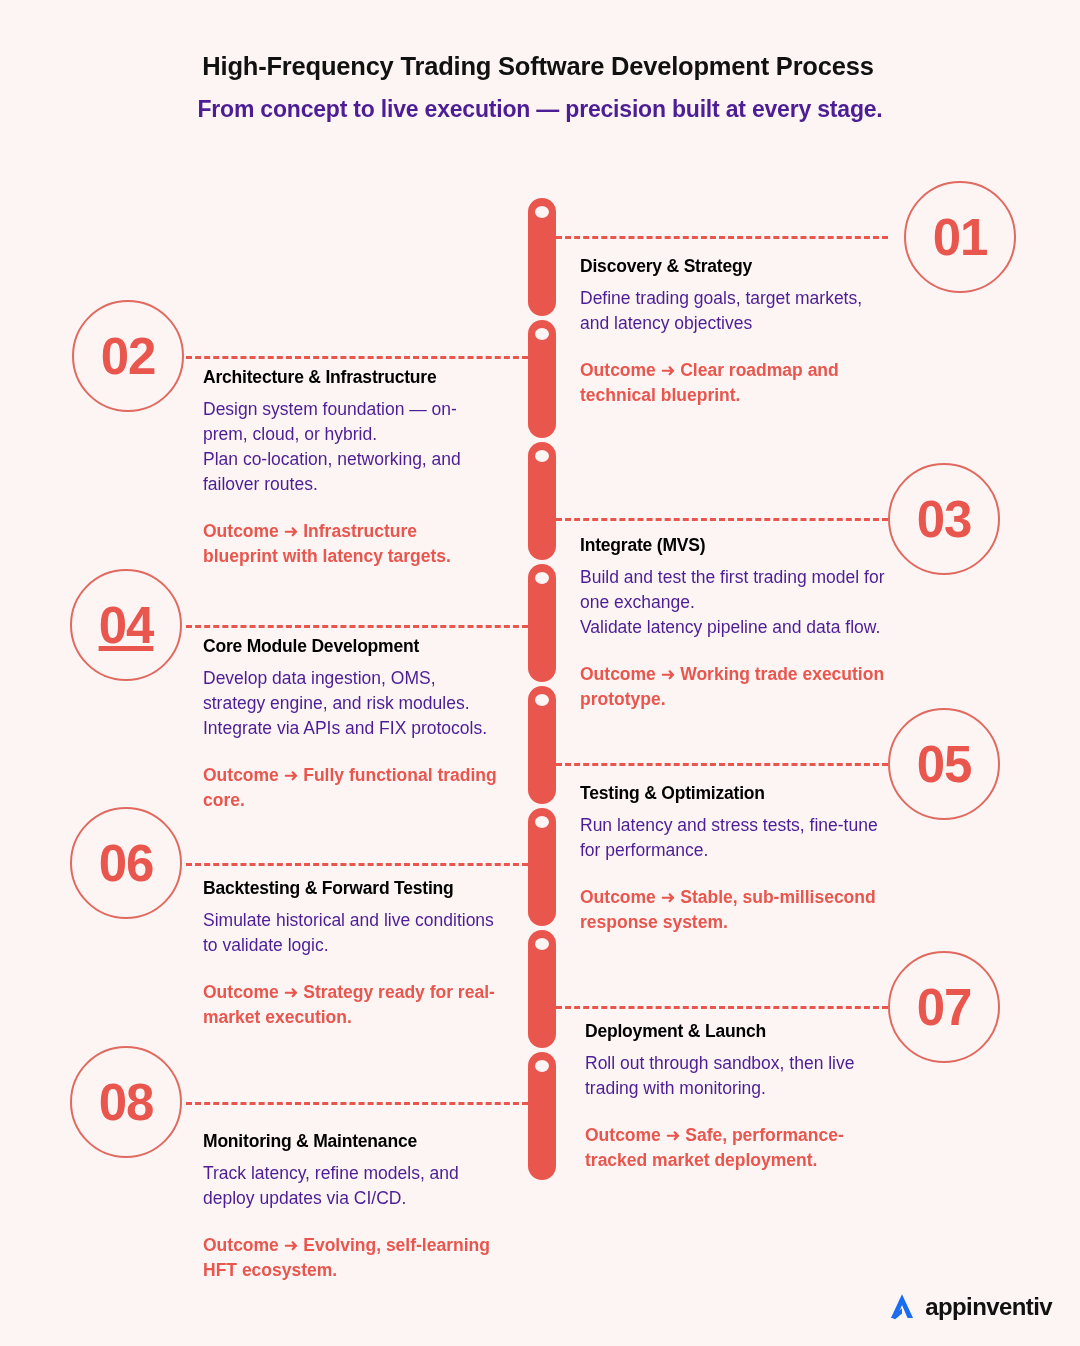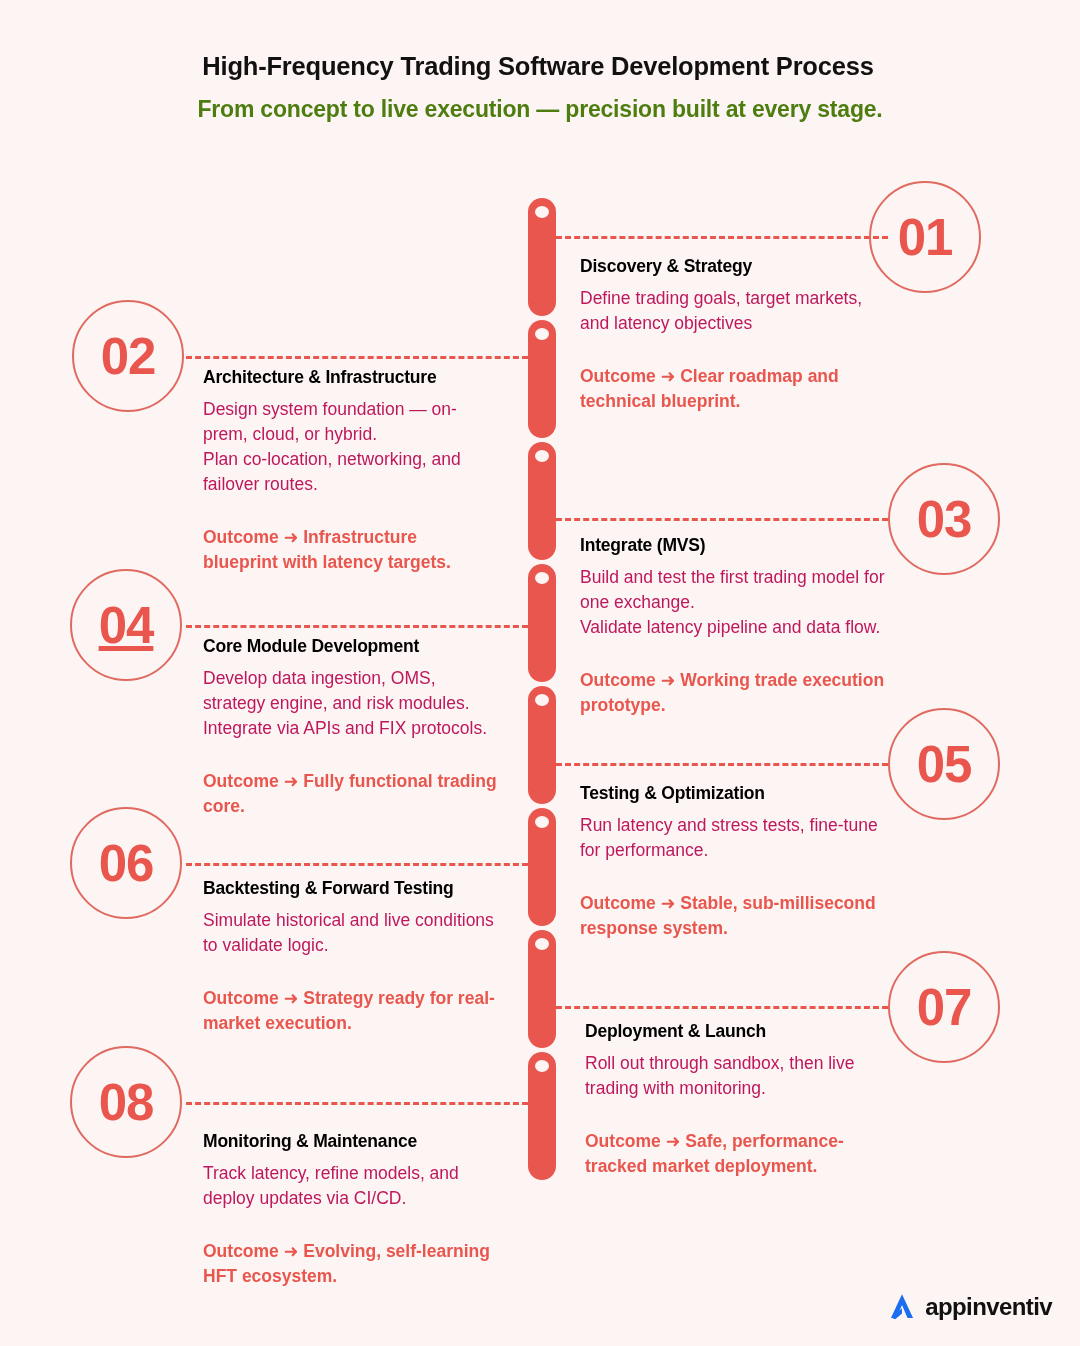--- a/index.html
+++ b/index.html
@@ -10,21 +10,21 @@
   }
   .canvas{position:absolute;inset:0;}
 
   
   .title{
     position:absolute;left:0;right:4px;top:52px;text-align:center;
     font-size:25.5px;font-weight:bold;color:#111111;letter-spacing:-0.2px;
   }
   .subtitle{
     position:absolute;left:0;right:0;top:96px;text-align:center;
-    font-size:23px;font-weight:bold;color:#4d7c0f;letter-spacing:-0.2px;
+    font-size:23px;font-weight:bold;color:#4c1d95;letter-spacing:-0.2px;
   }
 
   
   .rod{position:absolute;left:528px;top:198px;width:28px;height:982px;}
   .seg{
     position:absolute;left:0;width:28px;
     background:#E8564E;border-radius:14px;
   }
   .seg .hole{
     position:absolute;left:50%;top:8px;transform:translateX(-50%);
@@ -46,26 +46,26 @@
     position:absolute;height:0;border-top:3px dashed #E8564E;
   }
 
   
   .block{position:absolute;}
   .block .head{
     font-size:17.5px;font-weight:bold;color:#000000;
     margin:0 0 9px 0;letter-spacing:-0.2px;
   }
   .block .body{
-    font-size:17.5px;color:#be185d;line-height:25px;
+    font-size:17.5px;color:#4c1d95;line-height:25px;
     margin:0;white-space:pre-line;
   }
   .block .outcome{
     font-size:17.5px;font-weight:bold;color:#E8564E;
-    line-height:25px;margin:28px 0 0 0;
+    line-height:25px;margin:22px 0 0 0;
   }
 
   
   .logo{position:absolute;right:28px;bottom:22px;display:flex;align-items:center;gap:6px;}
   .logo-mark{width:34px;height:34px;display:block;}
   .logo-text{font-size:24px;font-weight:bold;color:#111111;letter-spacing:-0.6px;}
 </style>
 </head>
 <body>
 
@@ -103,21 +103,21 @@
 
   <div class="dash" style="left:556px;width:332px;top:236px;"></div>
   <div class="dash" style="left:186px;width:342px;top:356px;"></div>
   <div class="dash" style="left:556px;width:332px;top:518px;"></div>
   <div class="dash" style="left:186px;width:342px;top:625px;"></div>
   <div class="dash" style="left:556px;width:332px;top:763px;"></div>
   <div class="dash" style="left:186px;width:342px;top:863px;"></div>
   <div class="dash" style="left:556px;width:332px;top:1006px;"></div>
   <div class="dash" style="left:186px;width:342px;top:1102px;"></div>
 
-  <div class="num-circle" style="left:869px;top:181px;">01</div>
+  <div class="num-circle" style="left:904px;top:181px;">01</div>
   <div class="num-circle" style="left:72px;top:300px;">02</div>
   <div class="num-circle" style="left:888px;top:463px;">03</div>
   <div class="num-circle" style="left:70px;top:569px;text-decoration:underline;">04</div>
   <div class="num-circle" style="left:888px;top:708px;">05</div>
   <div class="num-circle" style="left:70px;top:807px;">06</div>
   <div class="num-circle" style="left:888px;top:951px;">07</div>
   <div class="num-circle" style="left:70px;top:1046px;">08</div>
 
   <div class="block" style="left:580px;top:256px;width:310px;">
     <p class="head">Discovery &amp; Strategy</p>

